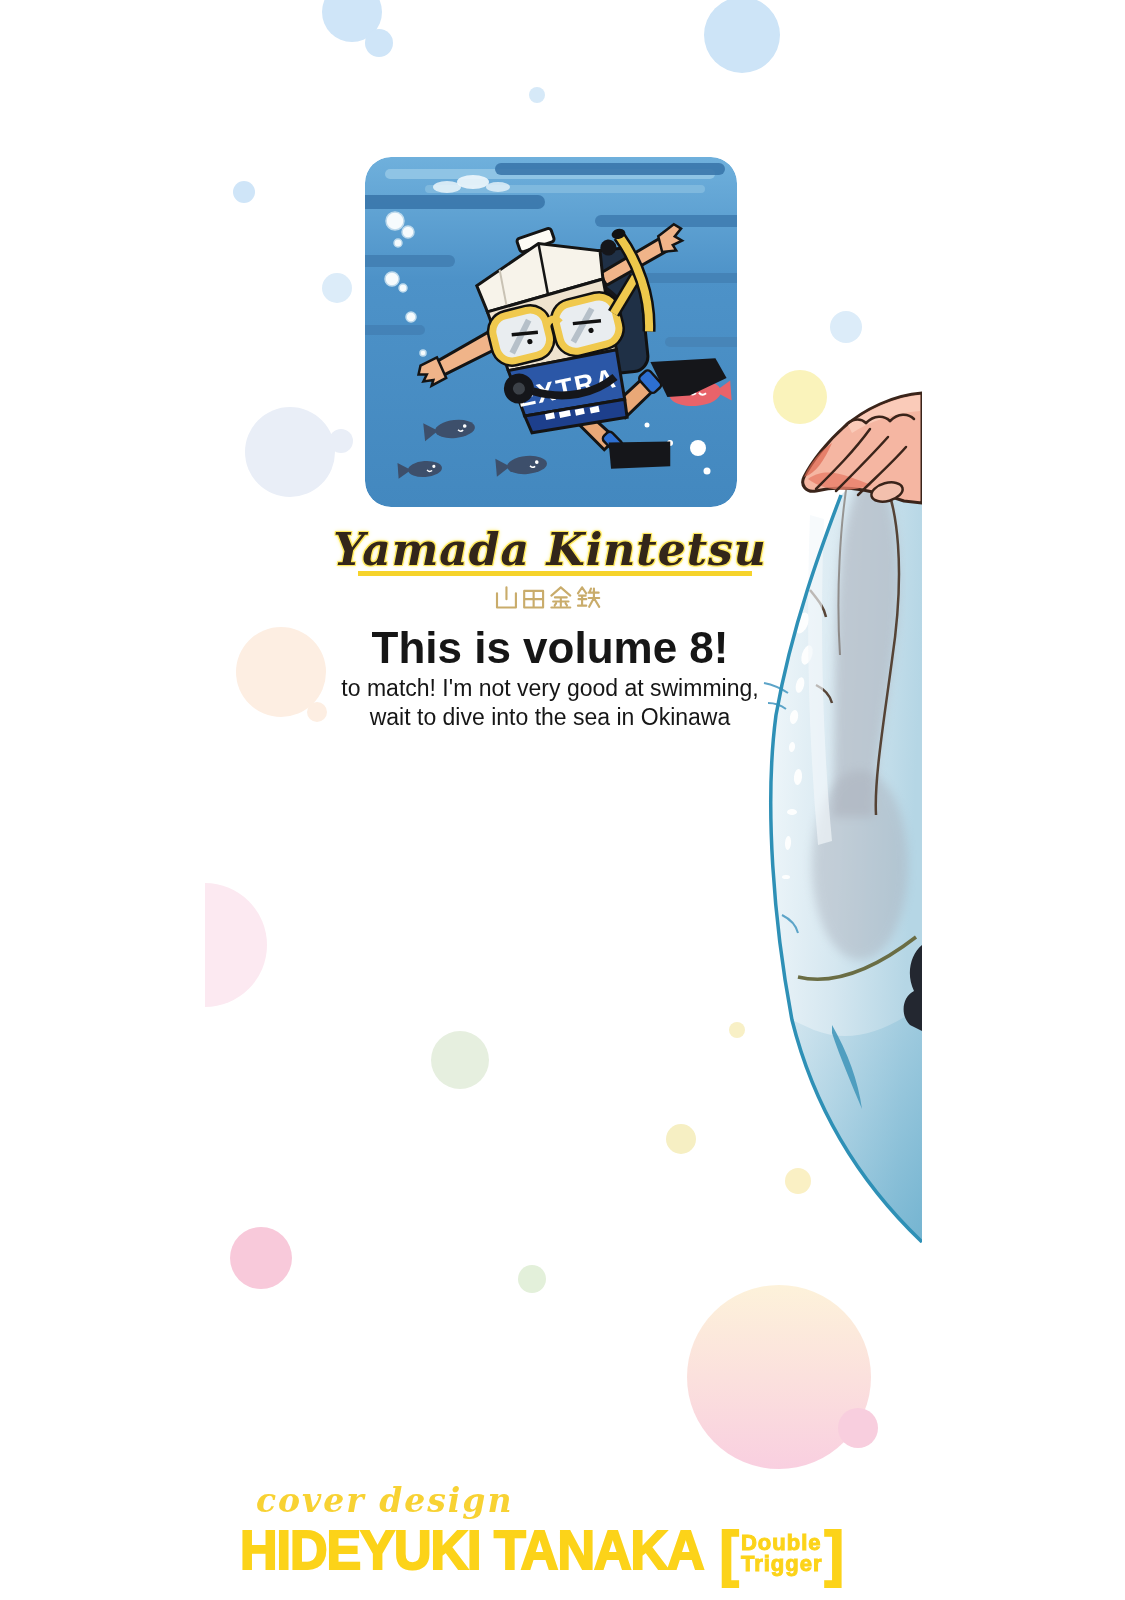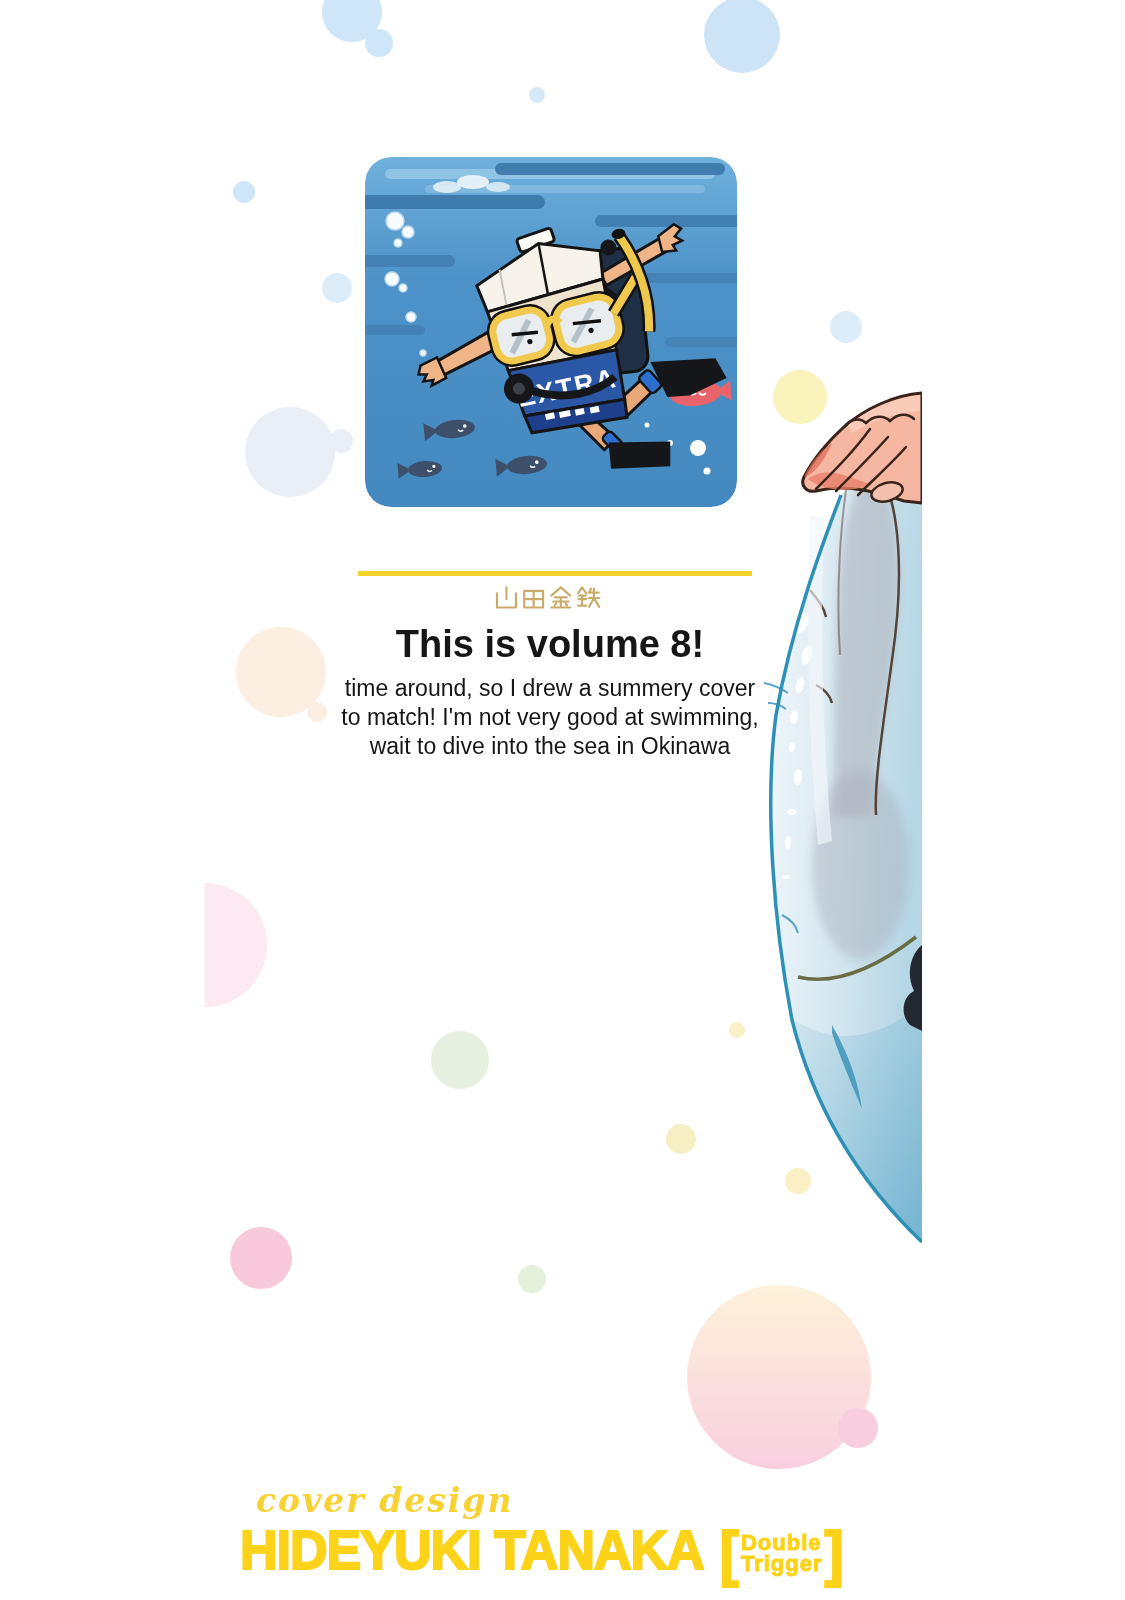--- a/index.html
+++ b/index.html
@@ -15,21 +15,21 @@
   
   #author-underline{left:358px;top:571px;width:394px;height:5px;background:#f6d32b;}
   #author-name{left:330px;top:524px;width:440px;text-align:center;
     font-family:"DejaVu Serif",serif;font-style:italic;font-weight:bold;font-size:44px;
     color:#33261a;letter-spacing:1px;
     text-shadow:0 0 2px #ffe95c,0 0 4px #ffe95c,1px 1px 0 #ffe95c,-1px -1px 0 #ffe95c,1px -1px 0 #ffe95c,-1px 1px 0 #ffe95c;}
   #author-kanji{left:493px;top:585px;width:112px;height:26px;}
 
   
   #note-heading{left:300px;top:623px;width:500px;text-align:center;
-    font-size:38px;font-weight:bold;color:#161616;letter-spacing:0px;}
+    font-size:44px;font-weight:bold;color:#161616;letter-spacing:0px;}
   #note-body{left:320px;top:674px;width:460px;text-align:center;color:#161616;
     font-size:23px;line-height:29px;font-weight:500;}
 
   
   #cover-art{left:752px;top:385px;width:170px;height:858px;}
 
   
   #credits{left:240px;top:1484px;width:660px;color:#fcd319;}
   #credit-role{font-family:"DejaVu Serif",serif;font-style:italic;font-weight:bold;
     font-size:33px;color:#f8d233;letter-spacing:2px;line-height:34px;margin-left:16px;}
@@ -205,20 +205,21 @@
 
           <path d="M-33,58 C-5,74 25,76 50,64" stroke="#15161a" stroke-width="8" fill="none"></path>
           <circle cx="-46" cy="52" r="15" fill="#15161a"></circle>
           <circle cx="-46" cy="52" r="6" fill="#3c4148"></circle>
         </g>
       </g>
     </svg>
   </div>
 
   <div class="layer" id="author-underline"></div>
+  <div class="layer" id="author-name">Yamada Kintetsu</div>
   <span class="sr">山田金鉄</span>
   <div class="layer" id="author-kanji">
     <svg width="112" height="26" viewBox="0 0 92 22" fill="none" stroke="#c9ac6b" stroke-width="1.8" stroke-linecap="round" stroke-linejoin="round">
       <g>
           <path d="M10,2 V12 M2,7 V19 H18 V7"></path>
         </g>
       <g transform="translate(23,0)">
           <path d="M2,5 H18 V19 H2 Z M10,5 V19 M2,12 H18"></path>
         </g>
       <g transform="translate(46,0)">
@@ -226,21 +227,20 @@
       </g>
       <g transform="translate(69,0)">
         <path d="M5,2 L1.5,7 M5,2 L8.5,7 M2.5,9 H8 M2,12 H8.5 M5,9 V17 M1.5,17.5 H8.5"></path>
         <path d="M12.5,3 L11.5,5.5 M10.5,6.5 H19 M15,3 V11 M10.5,11 H19.5 M15,11 L11,18.5 M15,11 L19.5,18.5"></path>
       </g>
     </svg>
   </div>
 
   <div class="layer" id="note-heading">This is volume 8!</div>
   <div class="layer" id="note-body">
-    <div>time around, so I drew a summery cover</div>
     <div>to match! I'm not very good at swimming,</div>
     <div>wait to dive into the sea in Okinawa</div>
   </div>
 
   <div class="layer" id="cover-art">
     <svg width="170" height="858" viewBox="0 0 170 858">
       <defs>
         <linearGradient id="fg" x1="0" y1="0" x2="1" y2="0.25">
           <stop offset="0" stop-color="#f2f8fb"></stop>
             <stop offset="0.55" stop-color="#d5e7f0"></stop>

